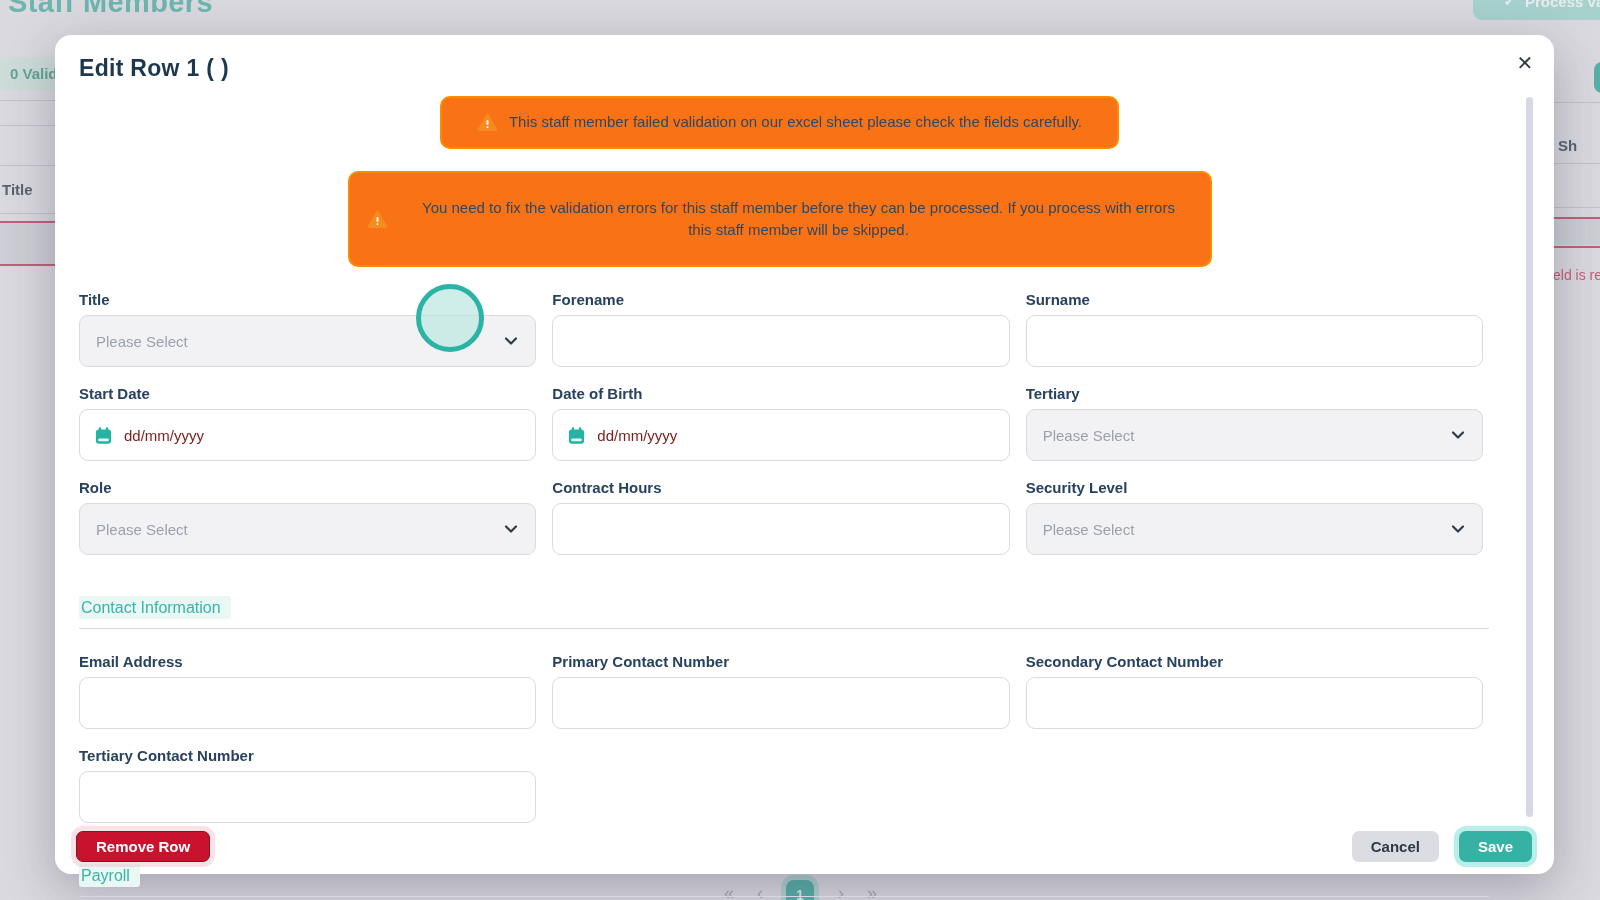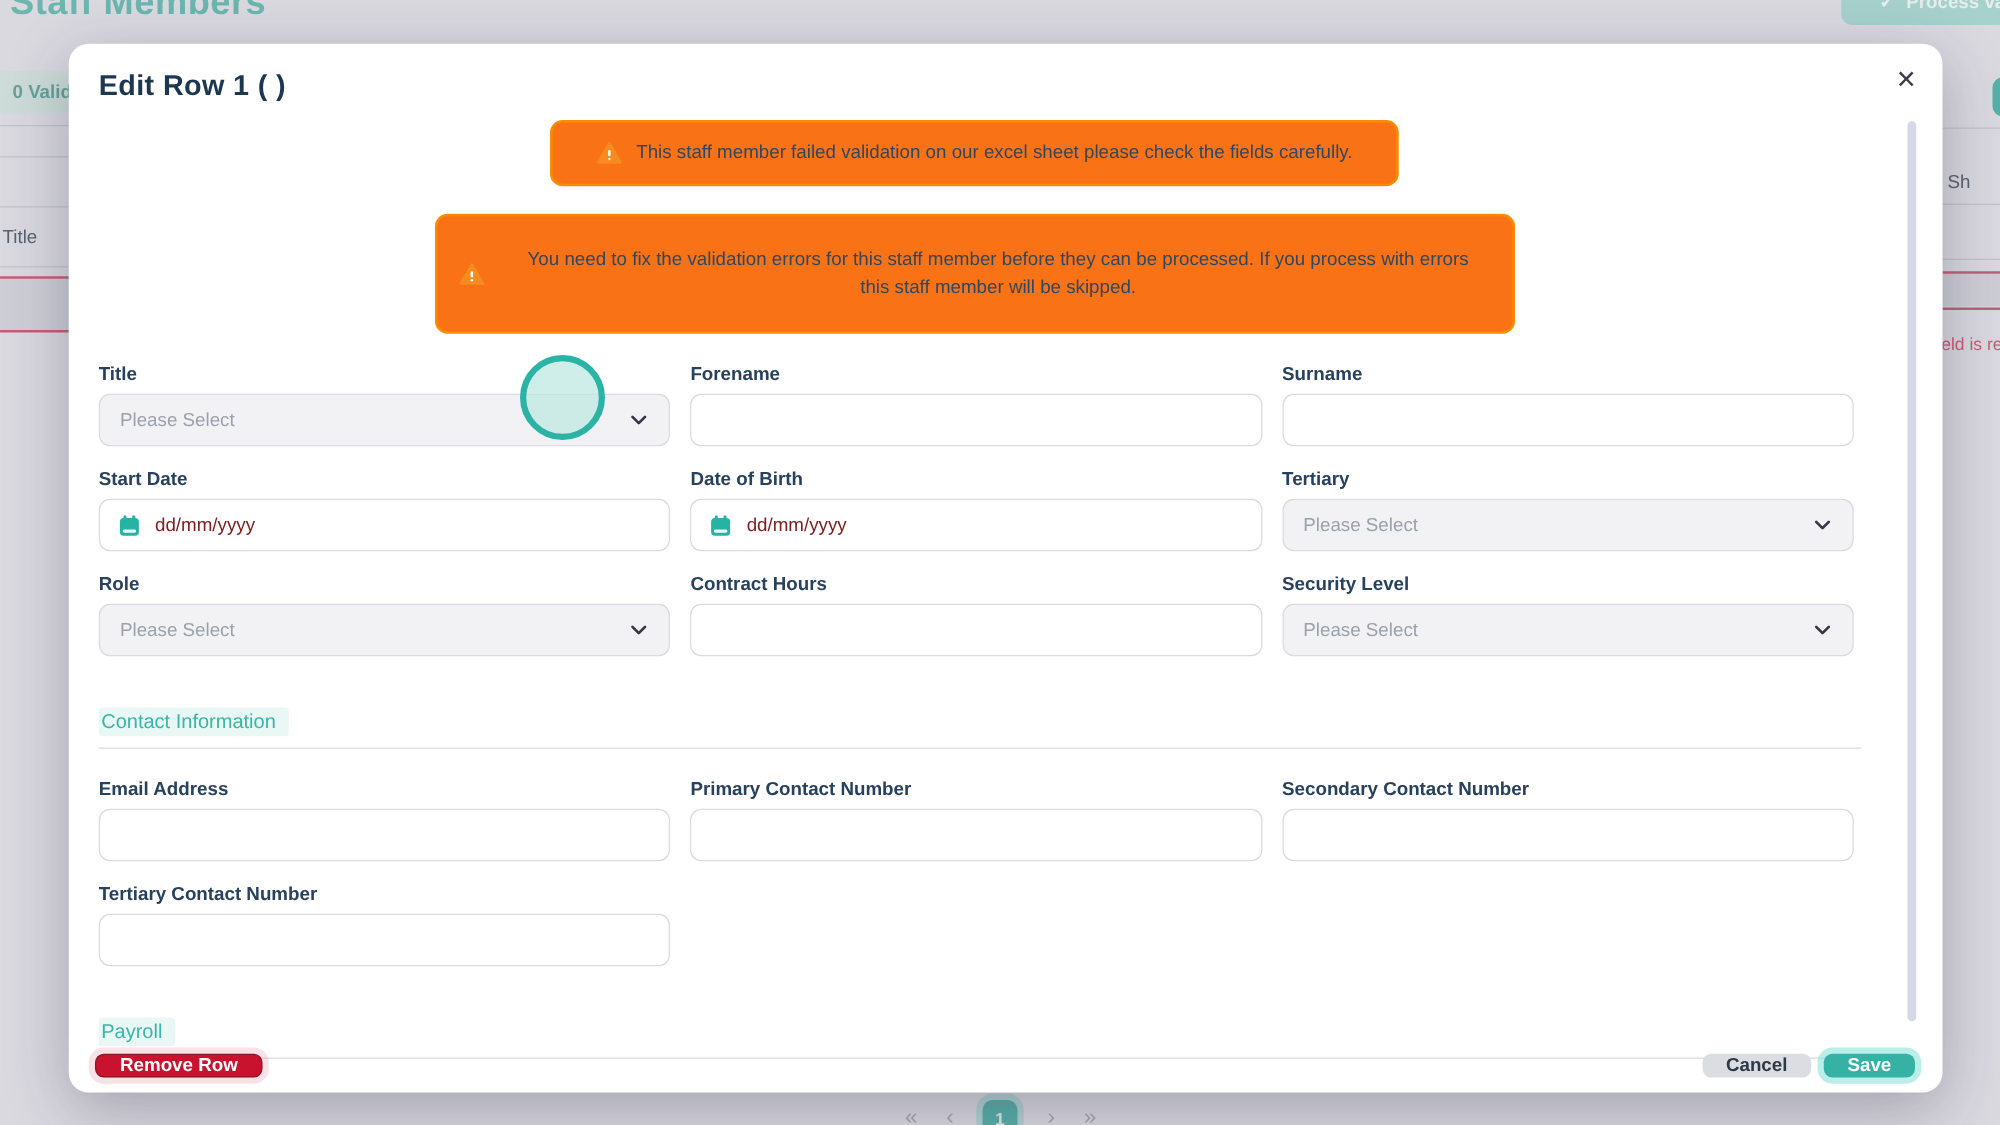--- a/index.html
+++ b/index.html
@@ -8,21 +8,21 @@
     background:#e6e5eb;
     font-family:"Liberation Sans",sans-serif;
     -webkit-font-smoothing:antialiased;
   }
   
   .page-heading{position:absolute;left:8px;top:-14px;font-size:29px;font-weight:bold;color:#5db9ae;letter-spacing:.4px}
   .valid-chip{position:absolute;left:-10px;top:57px;width:150px;height:33px;background:#d6e9e1;border-radius:8px;
     display:flex;align-items:center;padding-left:20px;color:#53a191;font-weight:bold;font-size:15px}
   .hline{position:absolute;height:1px;background:#c9c9d3}
   .redline{position:absolute;height:2px;background:#c64e6a}
-  .bg-col-header{position:absolute;color:#44505f;font-size:15px;font-weight:normal}
+  .bg-col-header{position:absolute;color:#44505f;font-size:15px;font-weight:bold}
   .err-band{position:absolute;background:#d8d7df}
   .err-text{position:absolute;color:#cf4867;font-size:14px;white-space:nowrap}
   .teal-sliver{position:absolute;left:1594px;top:62px;width:16px;height:31px;background:#41b3a6;border-radius:8px}
   .process-btn{position:absolute;left:1473px;top:-18px;width:170px;height:38px;background:#a6dbd4;border-radius:9px;
     color:#f7fdfc;font-size:15px;font-weight:bold;display:flex;align-items:center;justify-content:center;gap:9px}
   .pagination{position:absolute;left:0;top:880px;width:1600px;display:flex;justify-content:center;align-items:flex-start;gap:24px}
   .pg-chev{color:#a6a7b1;font-size:18px;line-height:26px;letter-spacing:-1px}
   .pg-current{width:28px;height:30px;background:#45b1a5;border-radius:8px;color:#eafaf8;font-size:14px;font-weight:bold;
     display:flex;align-items:center;justify-content:center;box-shadow:0 0 0 5px rgba(130,214,205,.5)}
   .dim{position:absolute;inset:0;background:rgba(168,168,180,.20)}
@@ -37,39 +37,39 @@
   .warn{border:2px solid #fb8c00;border-radius:10px;display:flex;align-items:center;
     color:#31475e;font-size:15px;line-height:1.5;margin-left:auto;margin-right:auto;background:#f97316}
   .warn-1{width:675px;min-height:49px;justify-content:center;gap:11px;margin-top:15px}
   .warn-2{width:860px;min-height:72px;margin-top:22px;padding:10px 0}
   .warn-2 .warn-icon{margin-left:17px}
   .warn-2 .warn-msg{flex:1;text-align:center;padding:0 34px}
   .warn-icon{flex:0 0 auto;display:flex}
 
   .form-grid{display:grid;grid-template-columns:repeat(3,1fr);column-gap:16px;row-gap:18px;margin-top:24px;width:1404px}
   .field-label{font-size:15px;font-weight:600;color:#27415e;margin-bottom:6px;line-height:18px}
-  .control{height:42px;border:1px solid #d9dbe2;border-radius:9px;display:flex;align-items:center;box-sizing:border-box;background:#fff}
+  .control{height:52px;border:1px solid #d9dbe2;border-radius:9px;display:flex;align-items:center;box-sizing:border-box;background:#fff}
   .control.select{background:#f2f2f5;padding:0 16px;justify-content:space-between;cursor:pointer}
   .control.select .ph{color:#9aa1ad;font-size:15px}
   .control.date{padding:0 14px;gap:11px}
   .control.date .ph{color:#7f1d1d;font-size:15px}
   [data-name="select-title"]{background:#fff}
   .chev{display:flex}
 
   .section-heading{display:inline-block;margin-top:41px;font-size:16px;font-weight:normal;color:#3ab4a7;
     background:#e9f8f5;padding:2px 10px 2px 2px;border-radius:3px;line-height:19px}
   .divider{height:1px;background:#d7d7e1;margin-top:9px;width:1410px}
 
   .modal-footer{position:absolute;left:21px;right:22px;bottom:12px;display:flex;justify-content:space-between;align-items:center}
-  .btn{height:19px;border-radius:7px;font-size:15px;font-weight:bold;display:flex;align-items:center;justify-content:center;
+  .btn{height:31px;border-radius:7px;font-size:15px;font-weight:bold;display:flex;align-items:center;justify-content:center;
     padding:0 19px;cursor:pointer;box-sizing:border-box}
   .btn-remove{background:#c9132e;color:#fff;border:1px solid #851522;box-shadow:0 0 0 5px rgba(238,170,190,.35)}
   .btn-cancel{background:#dcdde3;color:#2c3947}
   .btn-save{background:#36b2a4;color:#fff;box-shadow:0 0 0 5px rgba(130,225,215,.55)}
-  .footer-right{display:flex;gap:10px}
+  .footer-right{display:flex;gap:20px}
 
   .scrollbar{position:absolute;top:62px;right:21px;width:7px;height:720px;background:#d6d8e6;border-radius:4px}
   .click-ring{position:absolute;left:361px;top:249px;width:68px;height:68px;border-radius:50%;
     border:5px solid #2bb3a6;background:rgba(188,230,224,.72);box-sizing:border-box;pointer-events:none}
 </style>
 </head>
 <body>
 
 <div data-name="page-title" class="page-heading">Staff Members</div>
 

